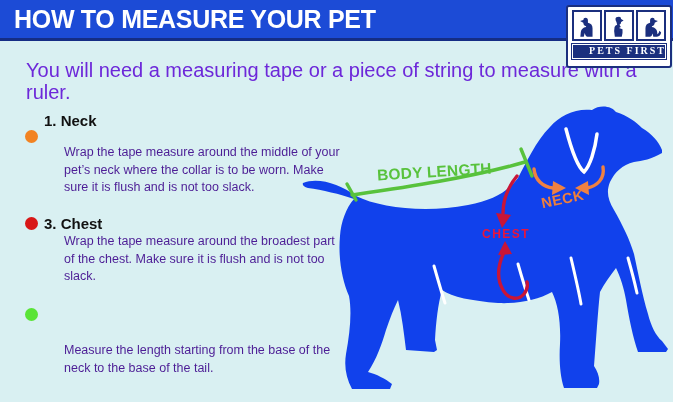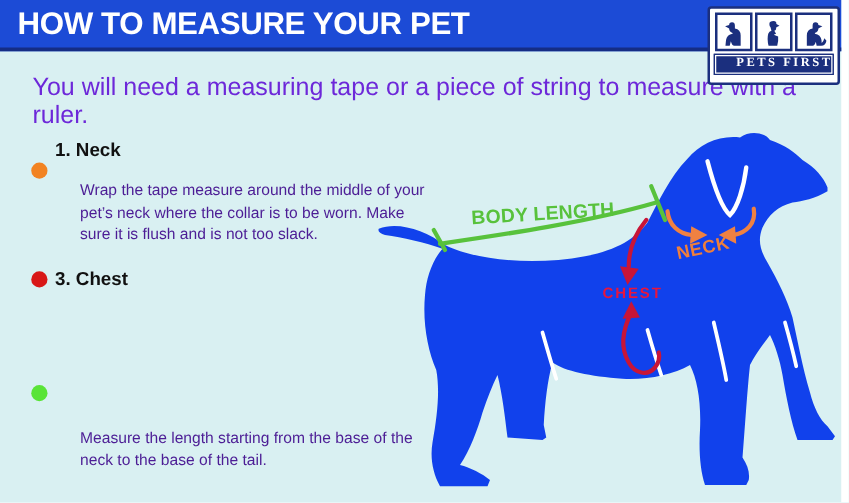--- a/index.html
+++ b/index.html
@@ -102,20 +102,21 @@
   <div class="intro">
     <div>You will need a measuring tape or a piece of string to measure with a ruler.</div>
   </div>
 
   <div class="bullet bullet-1"></div>
   <div class="step-title step-title-1">1. Neck</div>
   <div class="step-body step-body-1">Wrap the tape measure around the middle of your pet’s neck where the collar is to be worn. Make sure it is flush and is not too slack.</div>
 
   <div class="bullet bullet-2"></div>
   <div class="step-title step-title-2">3. Chest</div>
+  <div class="step-body step-body-2">Wrap the tape measure around the broadest part of the chest. Make sure it is flush and is not too slack.</div>
 
   <div class="bullet bullet-3"></div>
   <div class="step-body step-body-3">Measure the length starting from the base of the neck to the base of the tail.</div>
 
   <svg class="diagram-svg" width="679" height="402" viewBox="0 0 679 402">
 
     <path fill="#1141ec" d="
       M303,183
       C318,177 340,184 356,196
       C380,208 426,213 468,205

